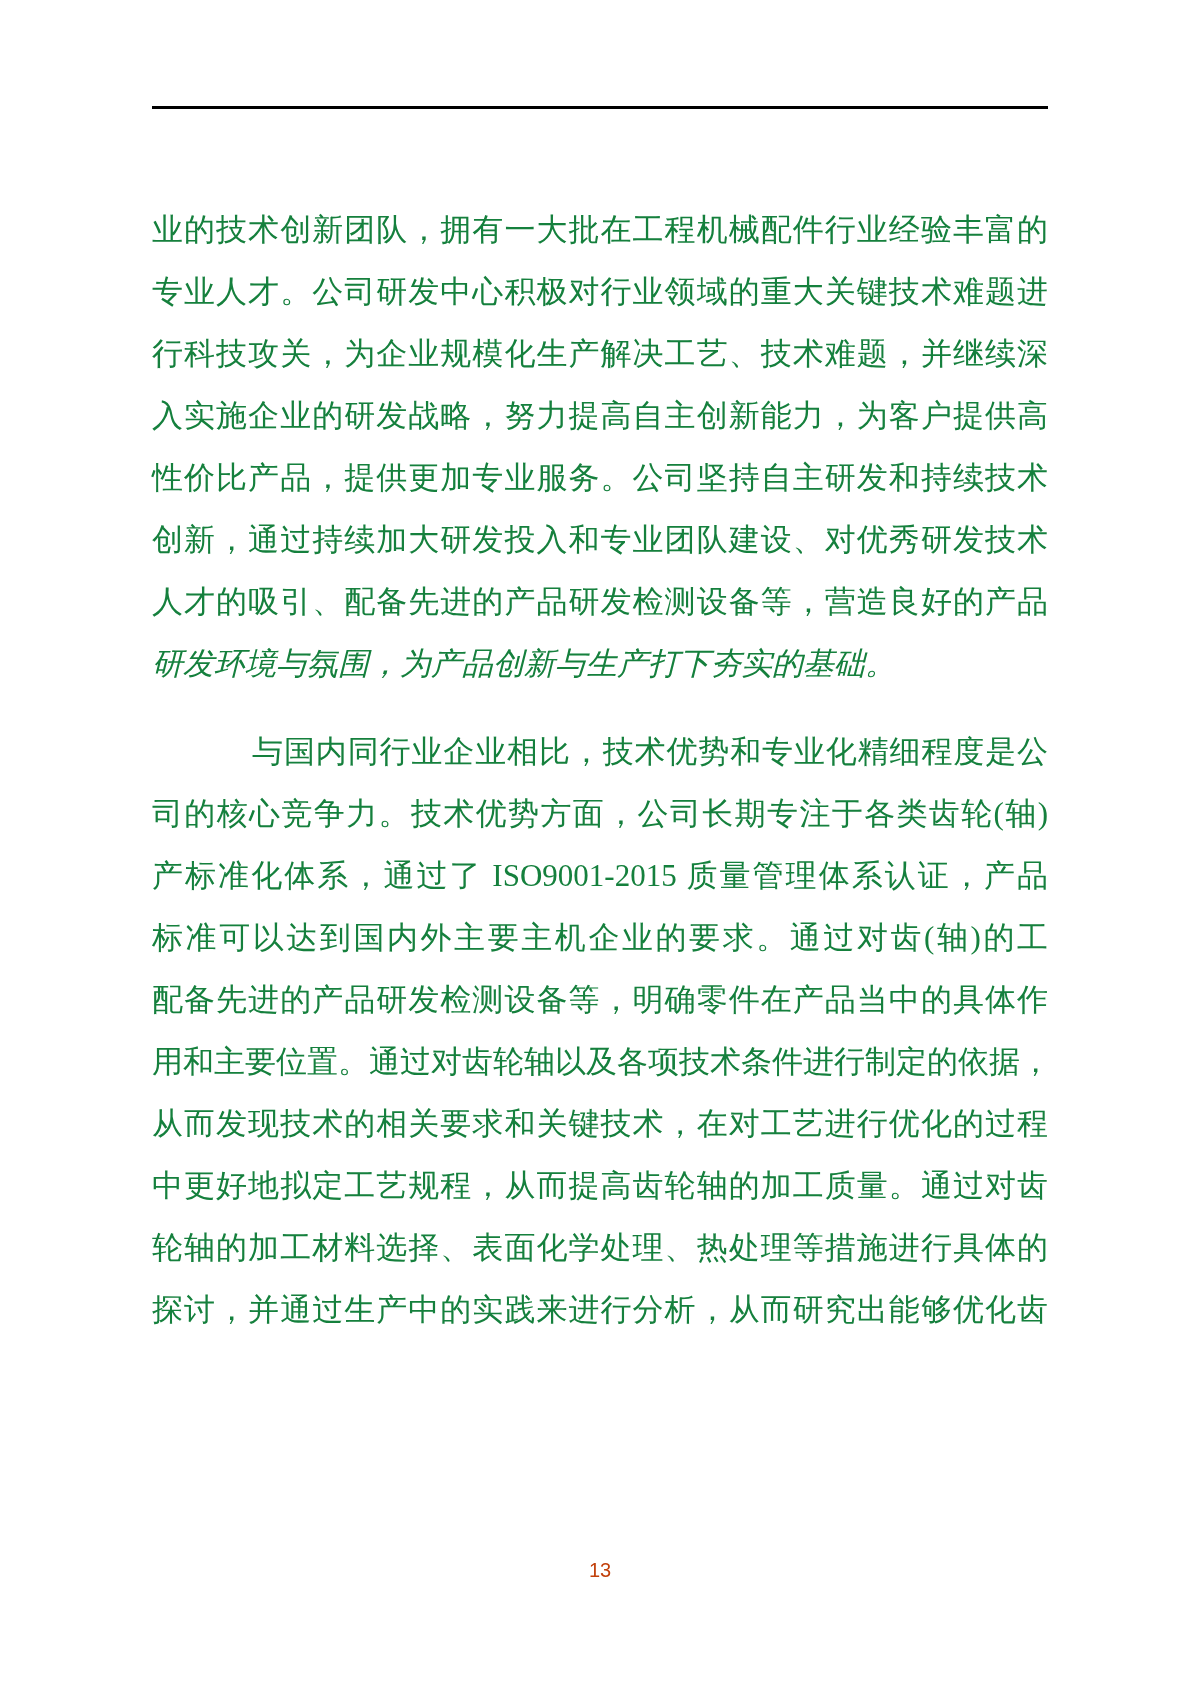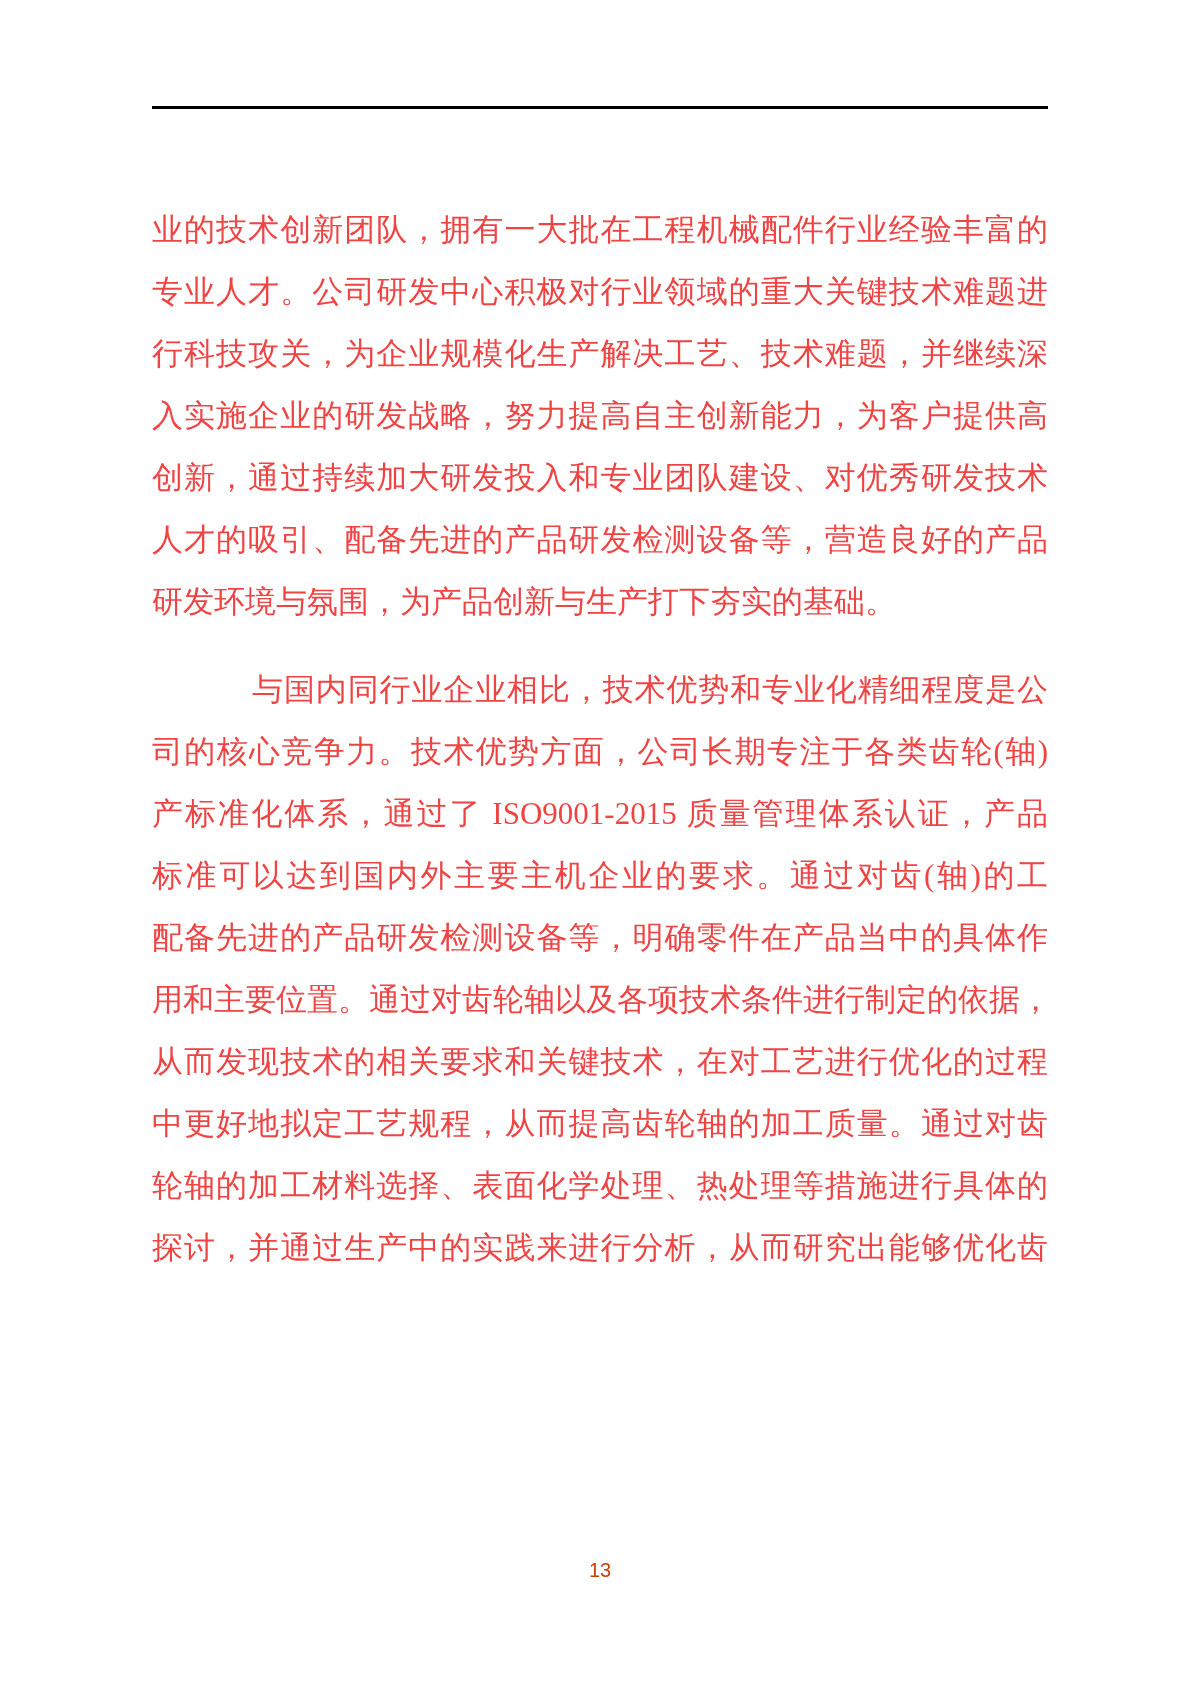--- a/index.html
+++ b/index.html
@@ -28,34 +28,35 @@
     height: 3px;
     background: #000000;
   }
   .content {
     position: absolute;
     top: 199px;
     left: 152px;
     width: 896px;
     font-size: 31px;
     line-height: 62px;
-    color: #ef4444;
+    color: #15803d;
   }
   .paragraph { text-align: justify; }
   .paragraph + .paragraph { margin-top: 26px; }
   .line {
     height: 62px;
     text-align: justify;
     text-align-last: justify;
     text-justify: inter-character;
     word-break: keep-all;
     white-space: nowrap;
   }
   .line.last-left {
     text-align-last: left;
+    font-style: italic;
   }
   .paragraph.indented .line:first-child {
     text-indent: 100px;
     font-family: Liberation Serif, serif;
   }
   .page-footer {
     position: absolute;
     top: 1556px;
     left: 152px;
     width: 896px;
@@ -71,20 +72,21 @@
 
 <div class="page">
   <div class="header-rule"></div>
 
   <main class="content">
       <div class="paragraph">
         <div class="line">业的技术创新团队，拥有一大批在工程机械配件行业经验丰富的</div>
         <div class="line">专业人才。公司研发中心积极对行业领域的重大关键技术难题进</div>
         <div class="line">行科技攻关，为企业规模化生产解决工艺、技术难题，并继续深</div>
         <div class="line">入实施企业的研发战略，努力提高自主创新能力，为客户提供高</div>
+        <div class="line">性价比产品，提供更加专业服务。公司坚持自主研发和持续技术</div>
         <div class="line">创新，通过持续加大研发投入和专业团队建设、对优秀研发技术</div>
         <div class="line">人才的吸引、配备先进的产品研发检测设备等，营造良好的产品</div>
         <div class="line last-left">研发环境与氛围，为产品创新与生产打下夯实的基础。</div>
       </div>
       <div class="paragraph indented">
         <div class="line">与国内同行业企业相比，技术优势和专业化精细程度是公</div>
         <div class="line">司的核心竞争力。技术优势方面，公司长期专注于各类齿轮(轴)</div>
         <div class="line">产标准化体系，通过了 ISO9001-2015 质量管理体系认证，产品</div>
         <div class="line">标准可以达到国内外主要主机企业的要求。通过对齿(轴)的工</div>
         <div class="line">配备先进的产品研发检测设备等，明确零件在产品当中的具体作</div>

